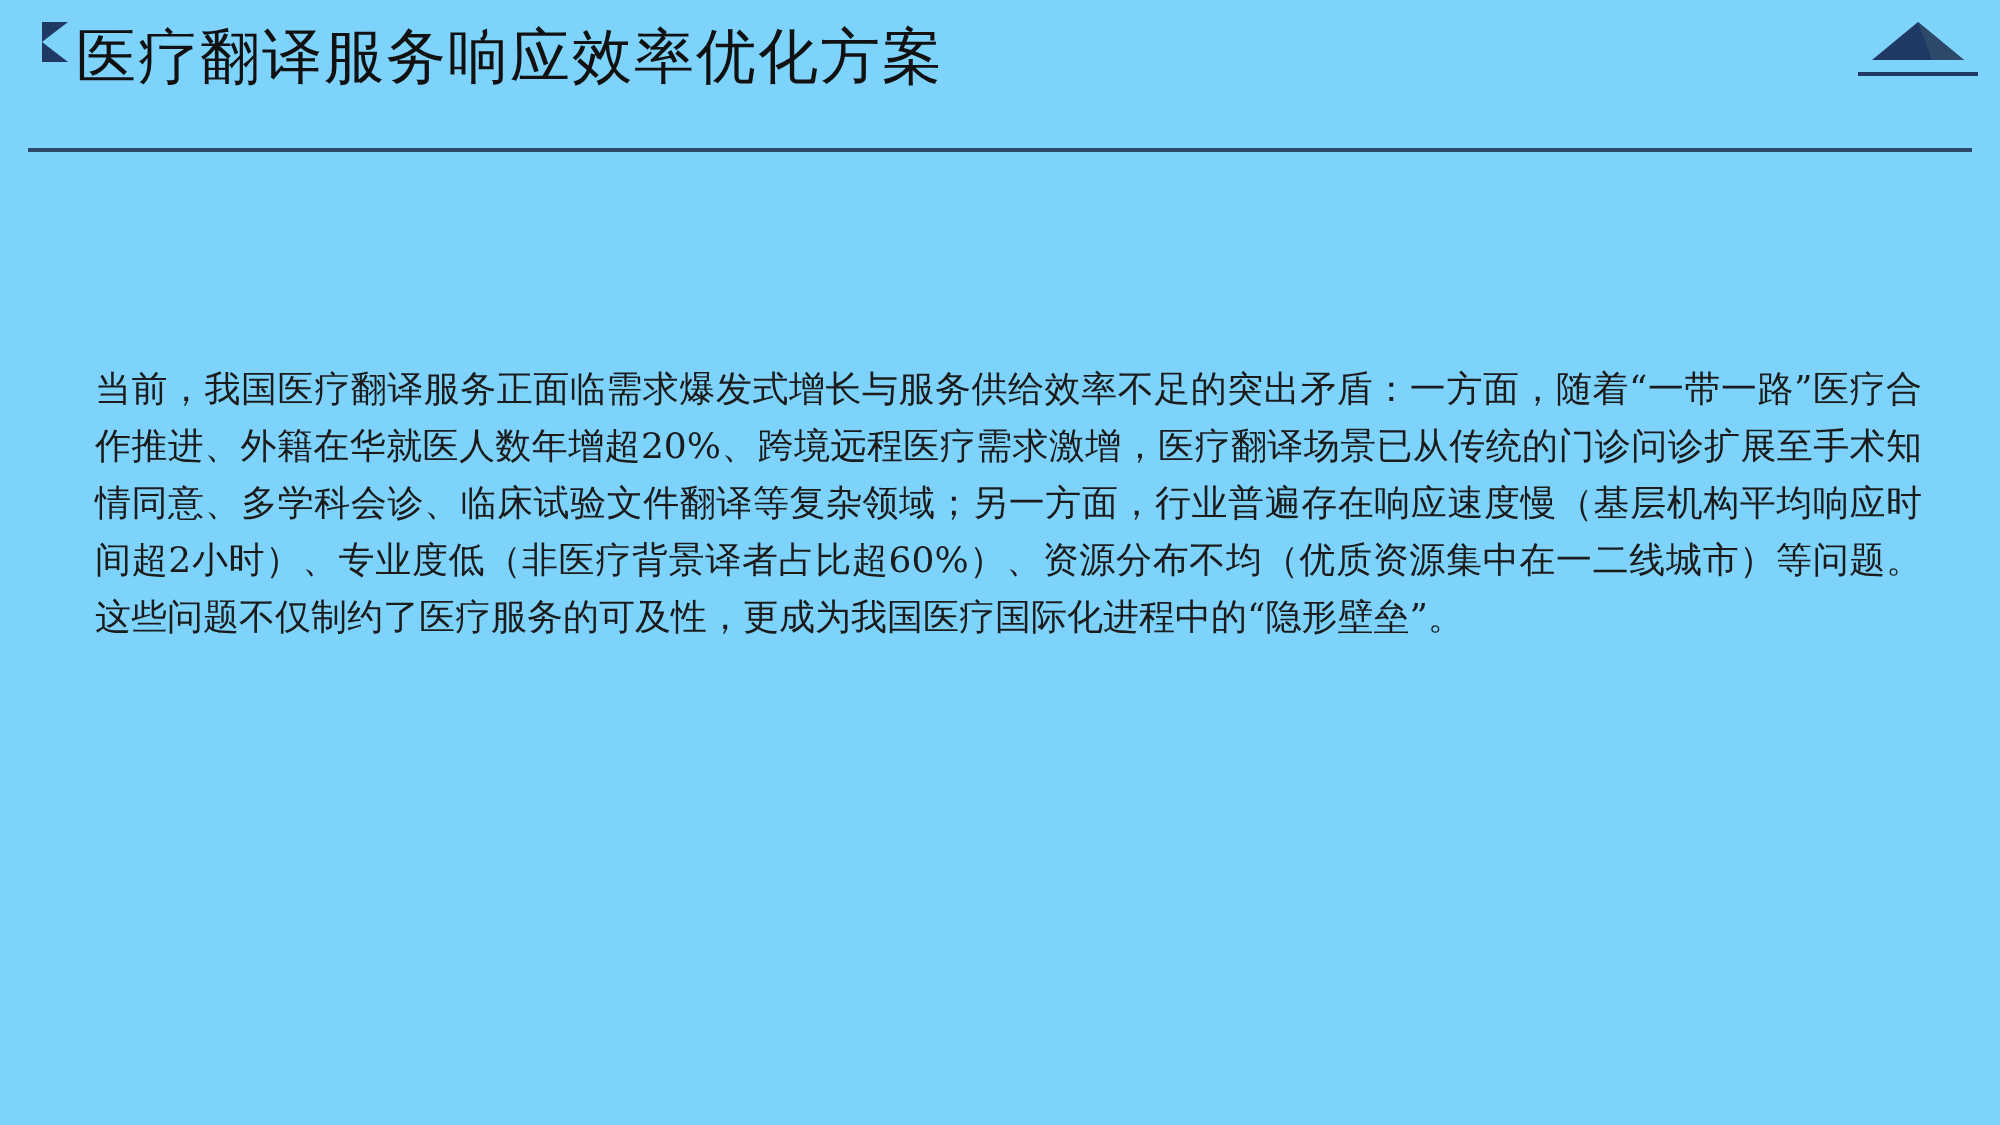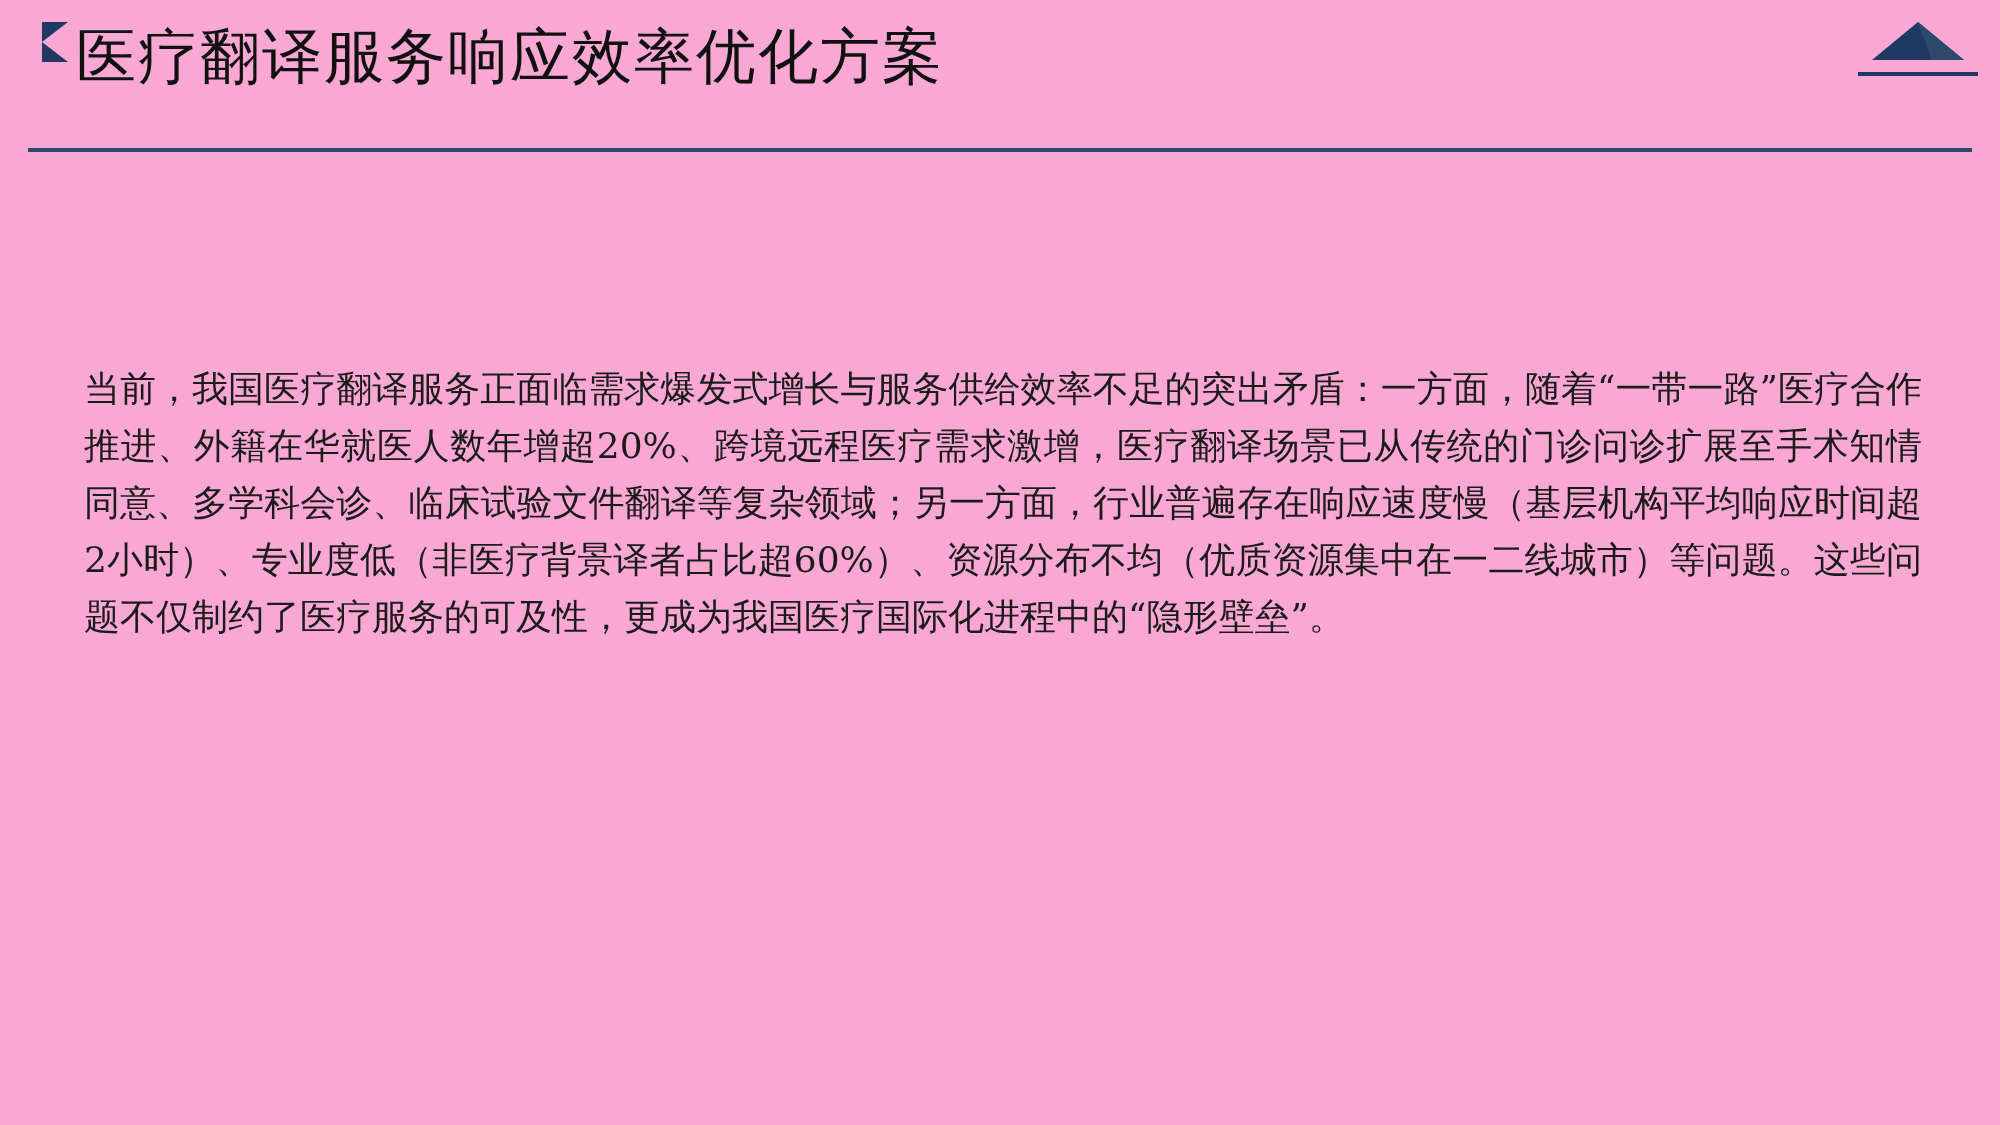--- a/index.html
+++ b/index.html
@@ -14,21 +14,21 @@
     color: #1a1a1a;
     overflow: hidden;
     position: relative;
   }
 
   
   .slide {
     position: relative;
     width: 2000px;
     height: 1125px;
-    background: #f9a8d4;
+    background: #7dd3fc;
     box-sizing: border-box;
   }
 
   
   .header {
     position: absolute;
     top: 0;
     left: 0;
     width: 2000px;
     height: 160px;
@@ -87,21 +87,21 @@
     top: 360px;
     width: 1838px;
   }
 
   .para {
     font-size: 36px;
     line-height: 57px;
     text-align: justify;
     text-justify: inter-ideograph;
     color: #1b1b1b;
-    margin: 0 0 14px 0;
+    margin: 0 0 14px 11px;
     font-family: "DejaVu Serif", "Liberation Serif", serif;
   }
   .para:last-child { margin-bottom: 0; }
 
   .gap { height: 18px; }
 </style>
 </head>
 <body>
 
 <div class="slide">

